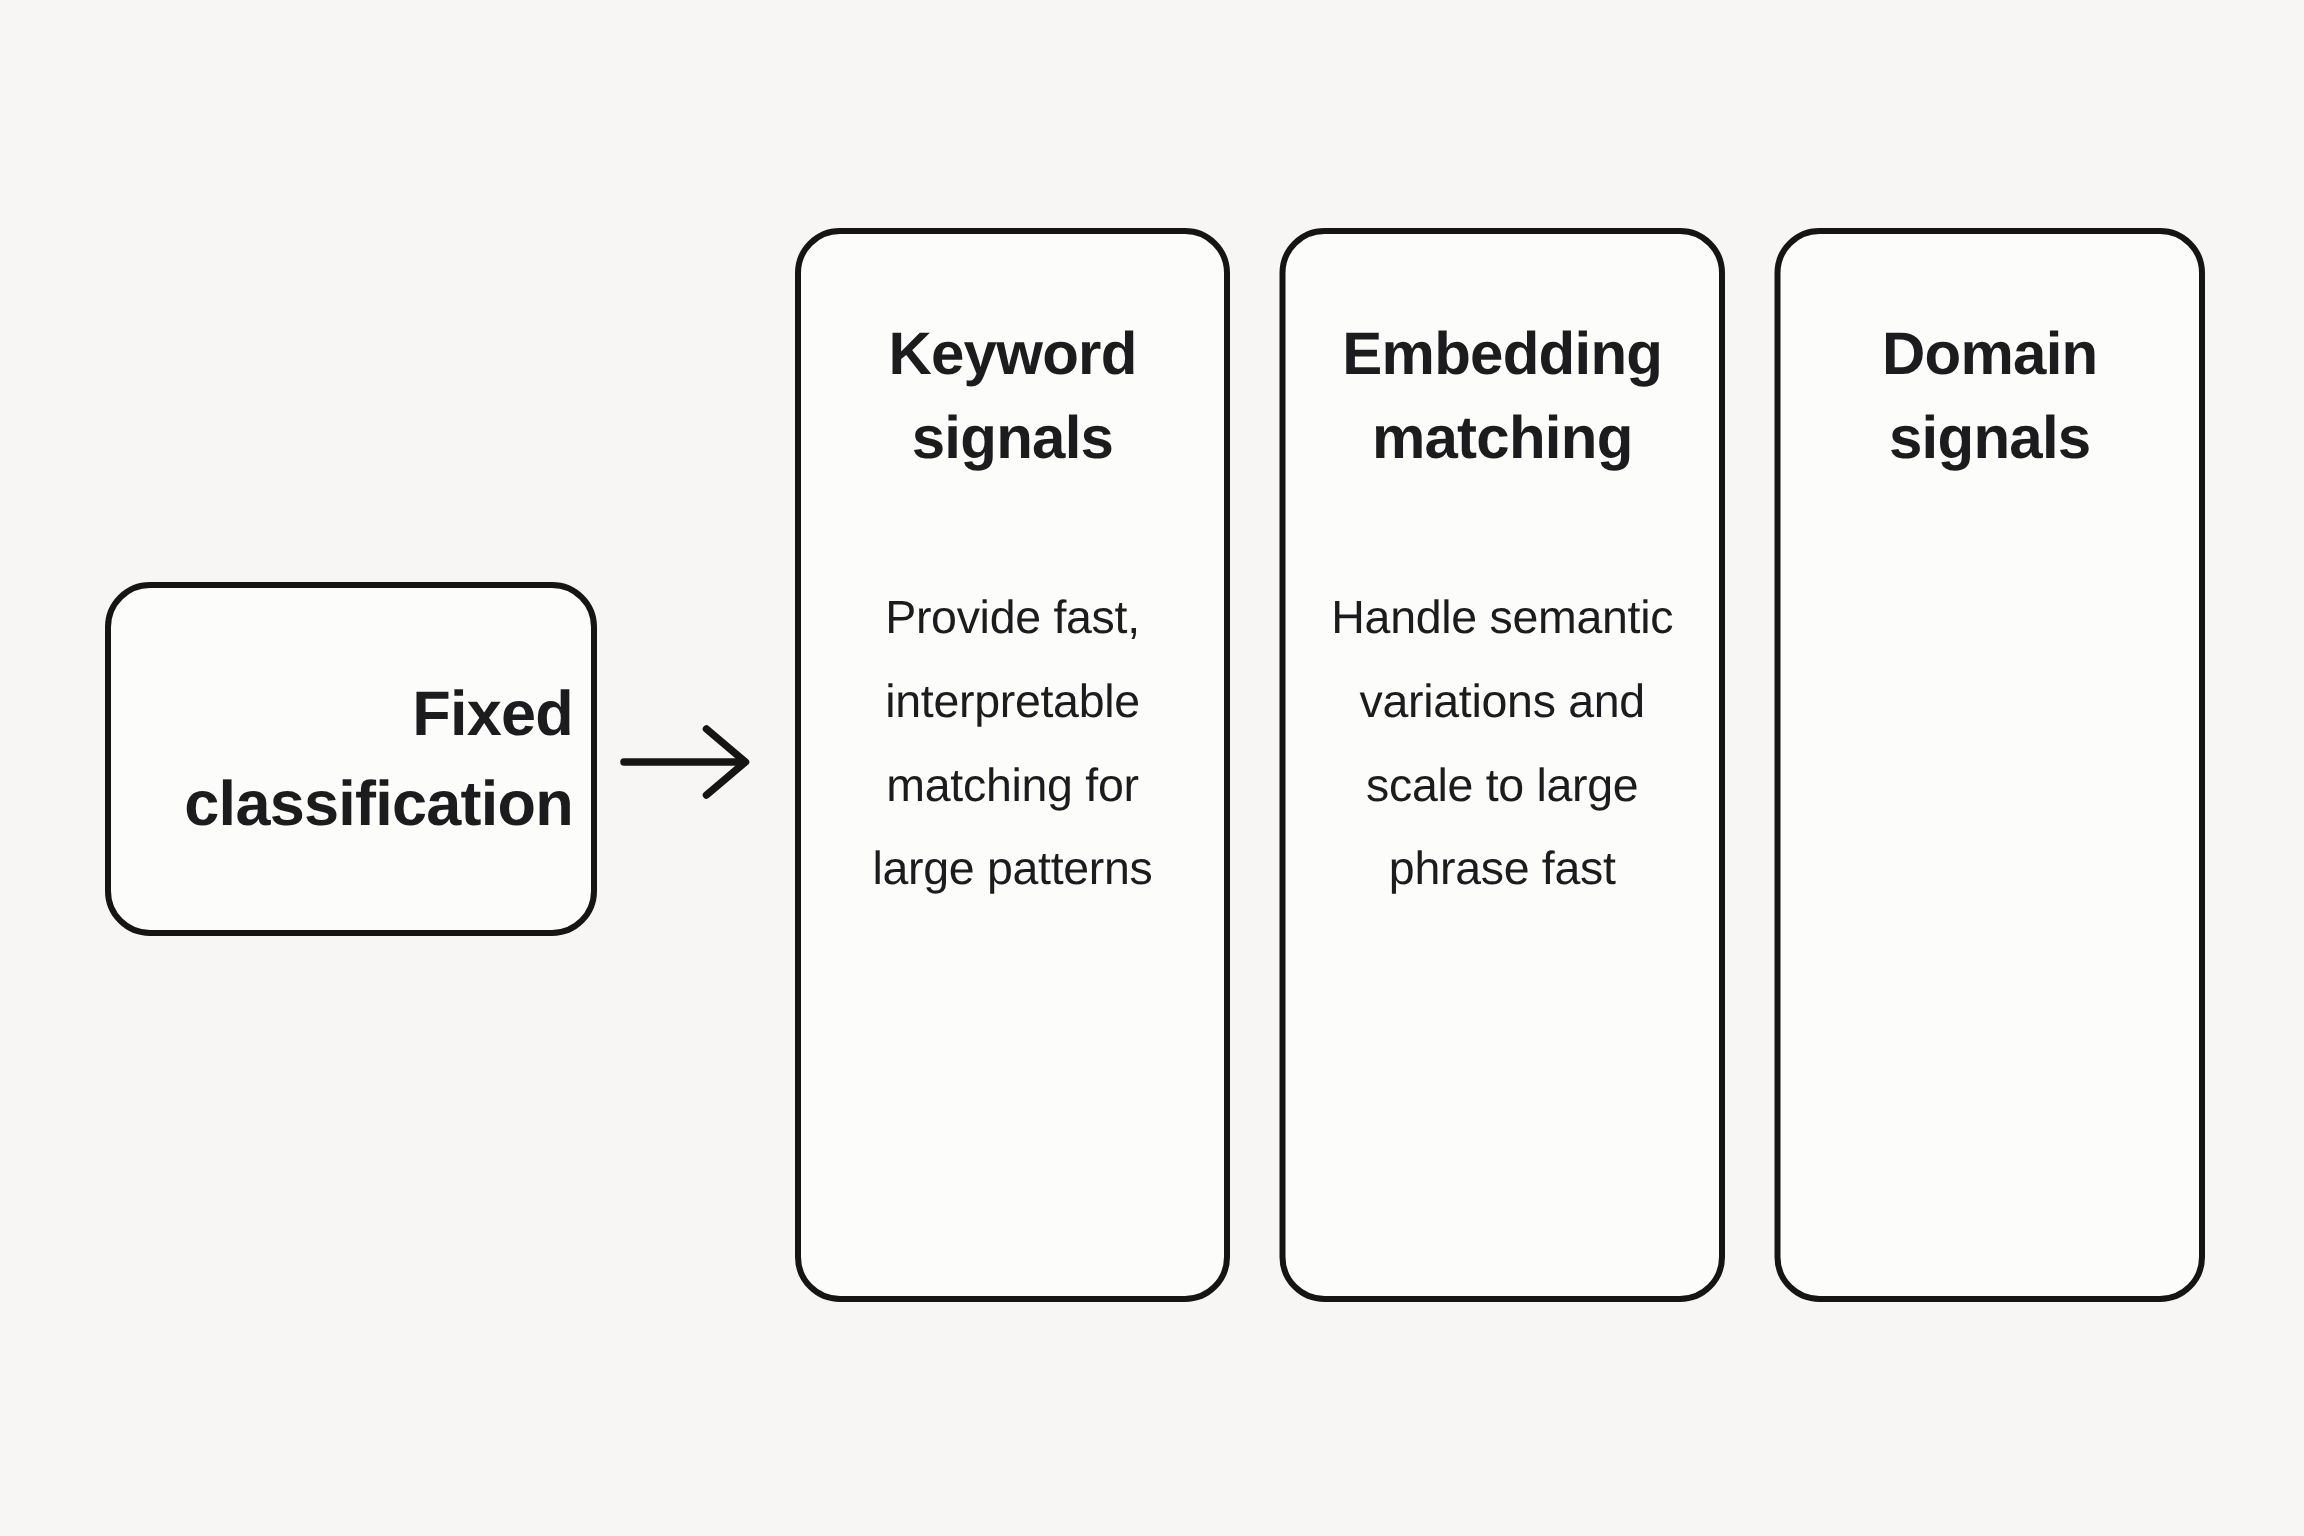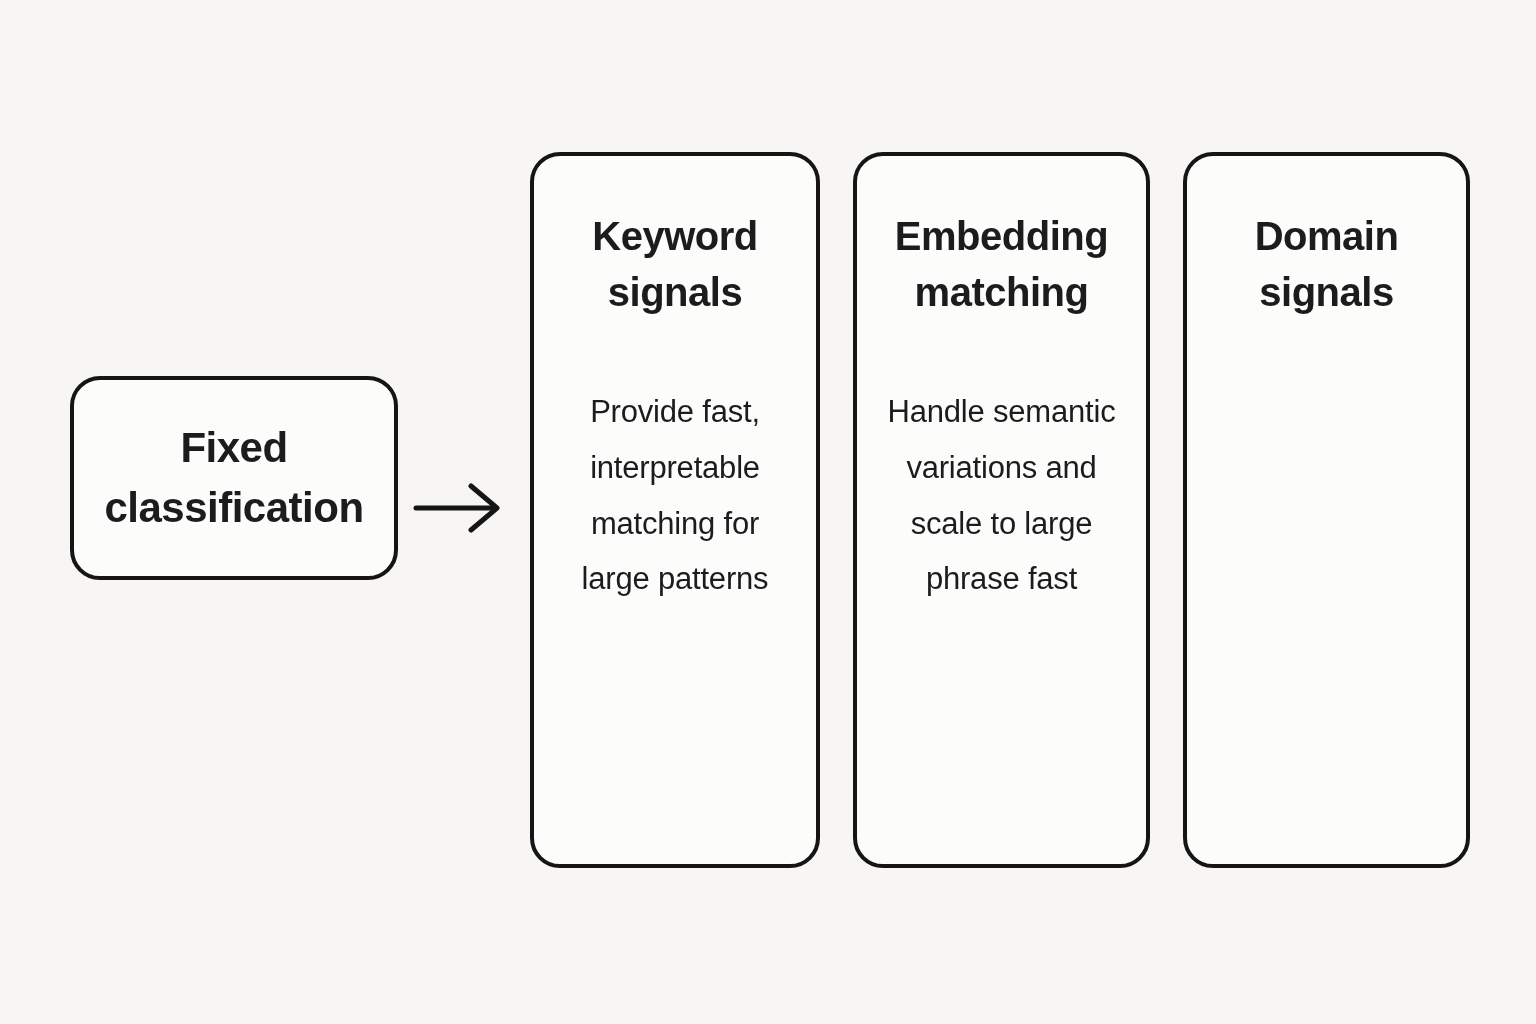--- a/index.html
+++ b/index.html
@@ -20,27 +20,27 @@
   }
   .node {
     position: absolute;
     background: #fcfcfb;
     border: 4px solid #151515;
     border-radius: 30px;
     box-sizing: border-box;
   }
   .source-box {
     left: 70px;
-    top: 376px;
+    top: 388px;
     width: 328px;
-    height: 204px;
+    height: 236px;
     display: flex;
     align-items: center;
     justify-content: center;
-    text-align: center;
+    text-align: right;
   }
   .source-label {
     font-size: 42px;
     font-weight: 700;
     line-height: 1.42;
     letter-spacing: -0.5px;
     padding: 0 12px;
   }
   .arrow {
     position: absolute;

